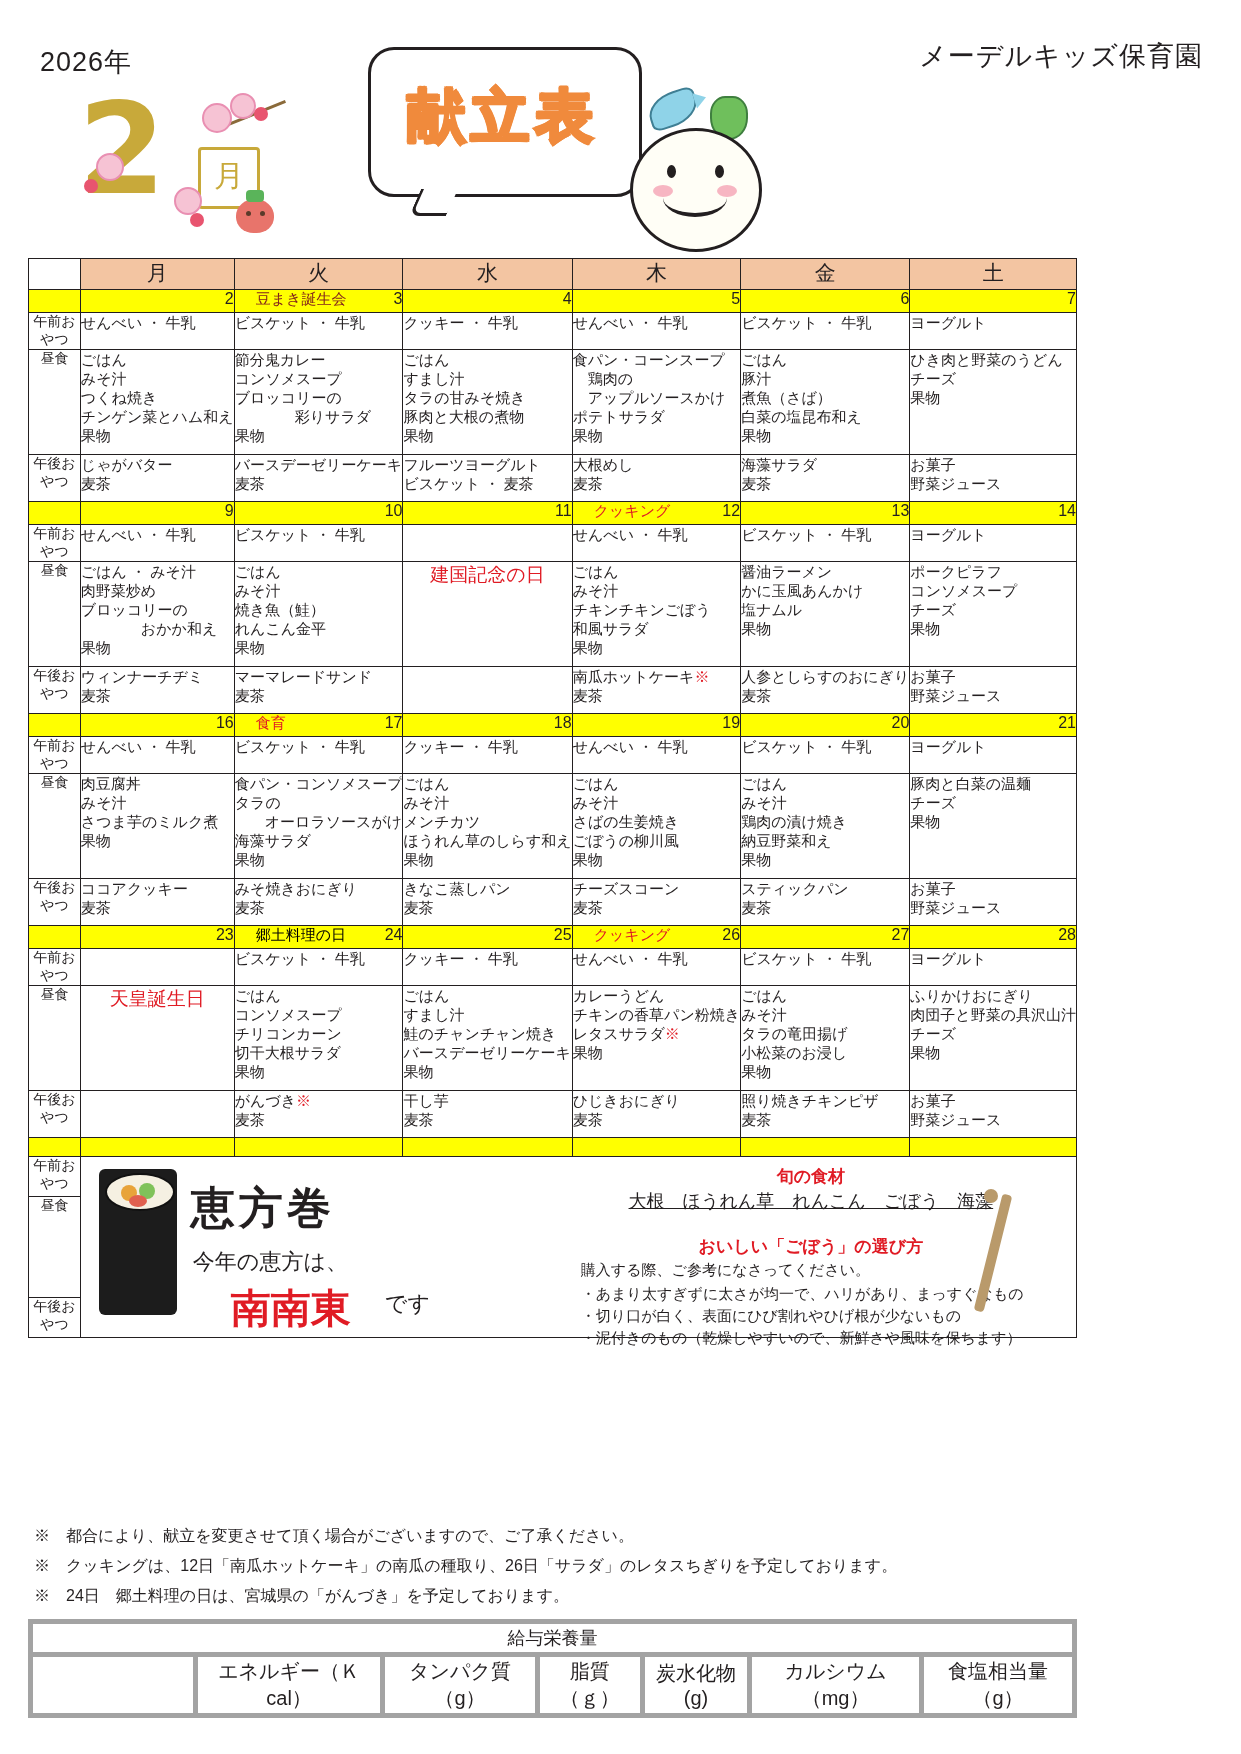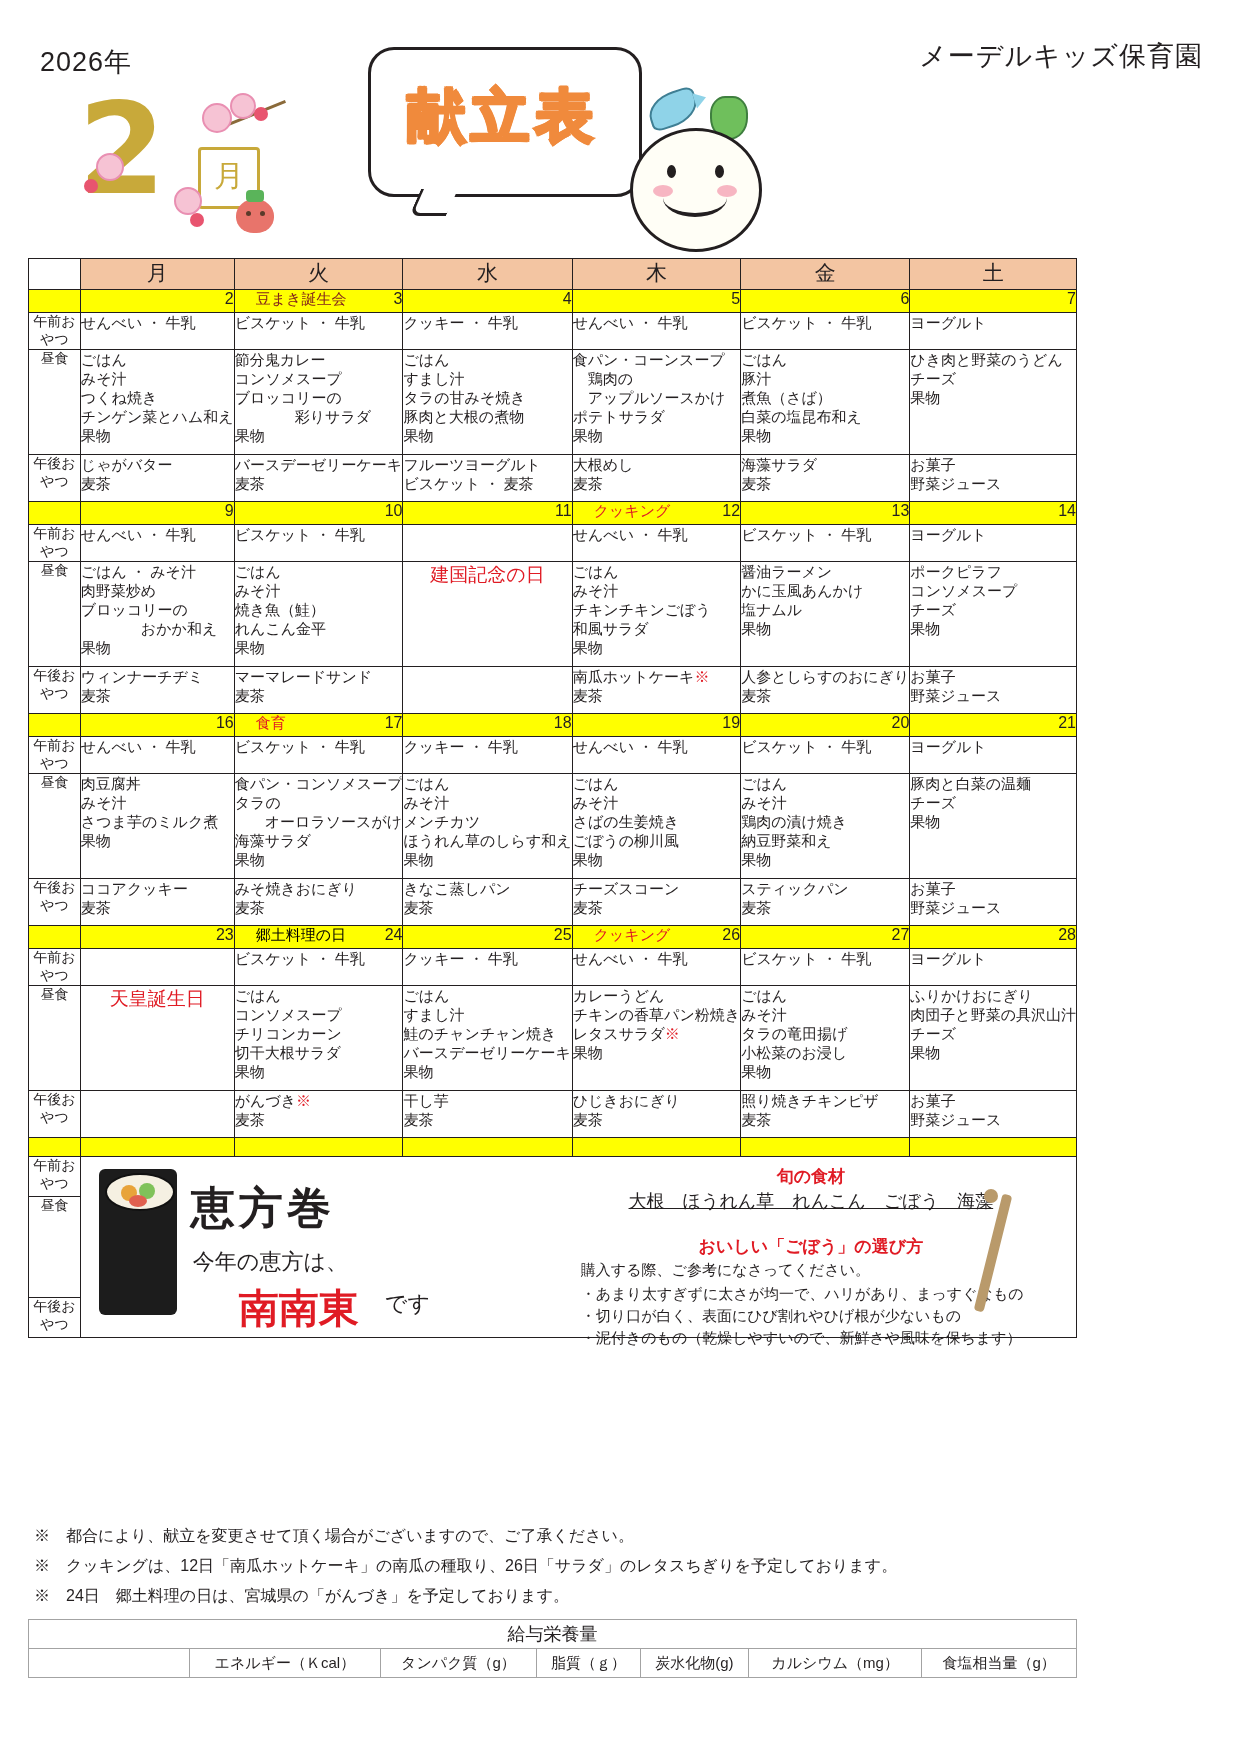--- a/index.html
+++ b/index.html
@@ -76,41 +76,41 @@
   .promo{height:180px;position:relative;}
 
   
   .maki{position:absolute;left:18px;top:12px;width:78px;height:146px;background:#1c1c1c;border-radius:6px;}
   .maki-top{position:absolute;left:6px;top:4px;width:66px;height:34px;border-radius:50%;background:#f5f0e2;border:2px solid #111;}
   .maki-dot1{position:absolute;left:14px;top:10px;width:16px;height:16px;border-radius:50%;background:#e8a33a;}
   .maki-dot2{position:absolute;left:32px;top:8px;width:16px;height:16px;border-radius:50%;background:#7fc25a;}
   .maki-dot3{position:absolute;left:22px;top:20px;width:18px;height:12px;border-radius:50%;background:#e0604f;}
   .eho-title{position:absolute;left:110px;top:22px;font-size:44px;letter-spacing:4px;font-weight:bold;font-family:"DejaVu Serif",serif;}
   .eho-sub{position:absolute;left:112px;top:90px;font-size:22px;}
-  .eho-dir{position:absolute;left:158px;top:124px;font-size:40px;color:#e01b24;font-weight:bold;font-family:Liberation Serif, serif;}
+  .eho-dir{position:absolute;left:150px;top:124px;font-size:40px;color:#e01b24;font-weight:bold;font-family:Liberation Serif, serif;}
   .eho-desu{position:absolute;left:304px;top:132px;font-size:22px;color:#231f20;}
 
   .shun-title{position:absolute;left:540px;top:8px;width:380px;text-align:center;color:#e01b24;font-size:17px;font-weight:bold;}
   .shun-items{position:absolute;left:480px;top:32px;width:500px;text-align:center;font-size:18px;text-decoration:underline;}
   .gobo-title{position:absolute;left:520px;top:78px;width:420px;text-align:center;color:#e01b24;font-size:17px;font-weight:bold;}
   .gobo-lead{position:absolute;left:500px;top:104px;font-size:15px;}
   .gobo-l{position:absolute;left:500px;font-size:15px;}
   .burdock{position:absolute;right:8px;top:30px;width:120px;height:130px;}
   .burdock-body{position:absolute;left:40px;top:6px;width:10px;height:120px;background:#b99a6b;transform:rotate(14deg);border-radius:4px;}
   .burdock-tip{position:absolute;left:36px;top:2px;width:14px;height:14px;border-radius:50%;background:#b99a6b;}
 
   
   .notes{position:absolute;left:34px;top:1521px;font-size:16px;line-height:30px;}
   .notes .n{white-space:nowrap;}
 
   
   table.nutri{position:absolute;left:28px;top:1619px;border-collapse:collapse;width:1049px;font-size:15px;}
-  table.nutri td,table.nutri th{border:1px solid #a3a3a3;text-align:center;height:26px;font-weight:normal;}
+  table.nutri td,table.nutri th{border:5px solid #a3a3a3;text-align:center;height:26px;font-weight:normal;}
   .nutri-title{background:#ffffff;font-size:18px;height:28px;}
-  .nutri-head td{font-size:15px;}
+  .nutri-head td{font-size:20px;}
 </style>
 </head>
 <body>
 
 <div class="page">
 
   <div class="hdr-year">2026年</div>
   <div class="hdr-school">メーデルキッズ保育園</div>
 
   <div class="month-badge">

